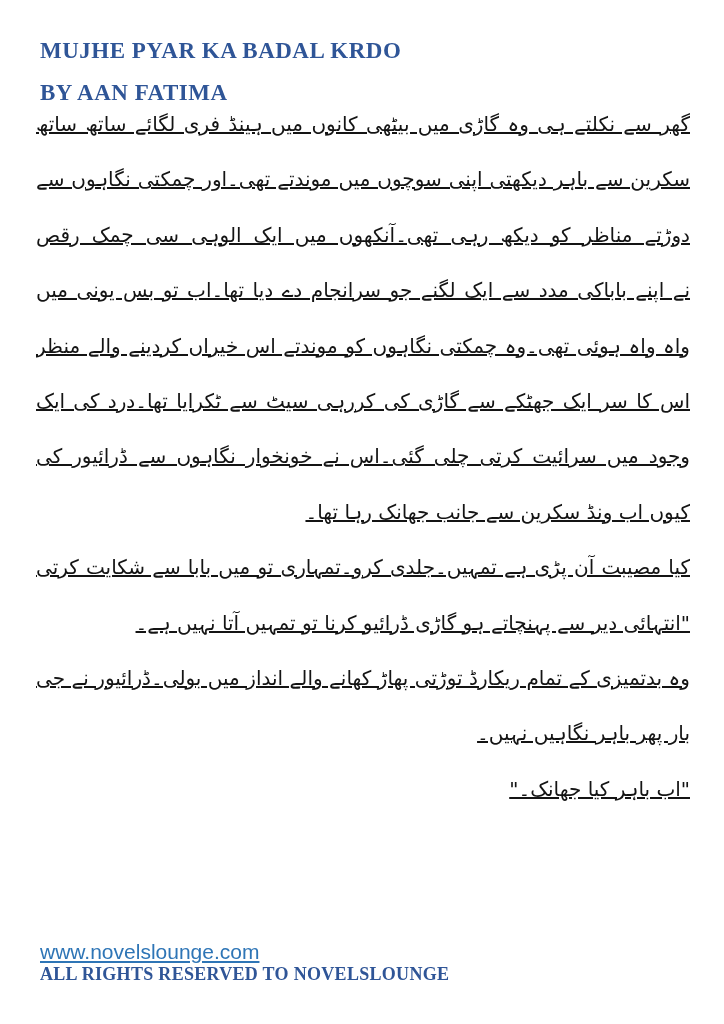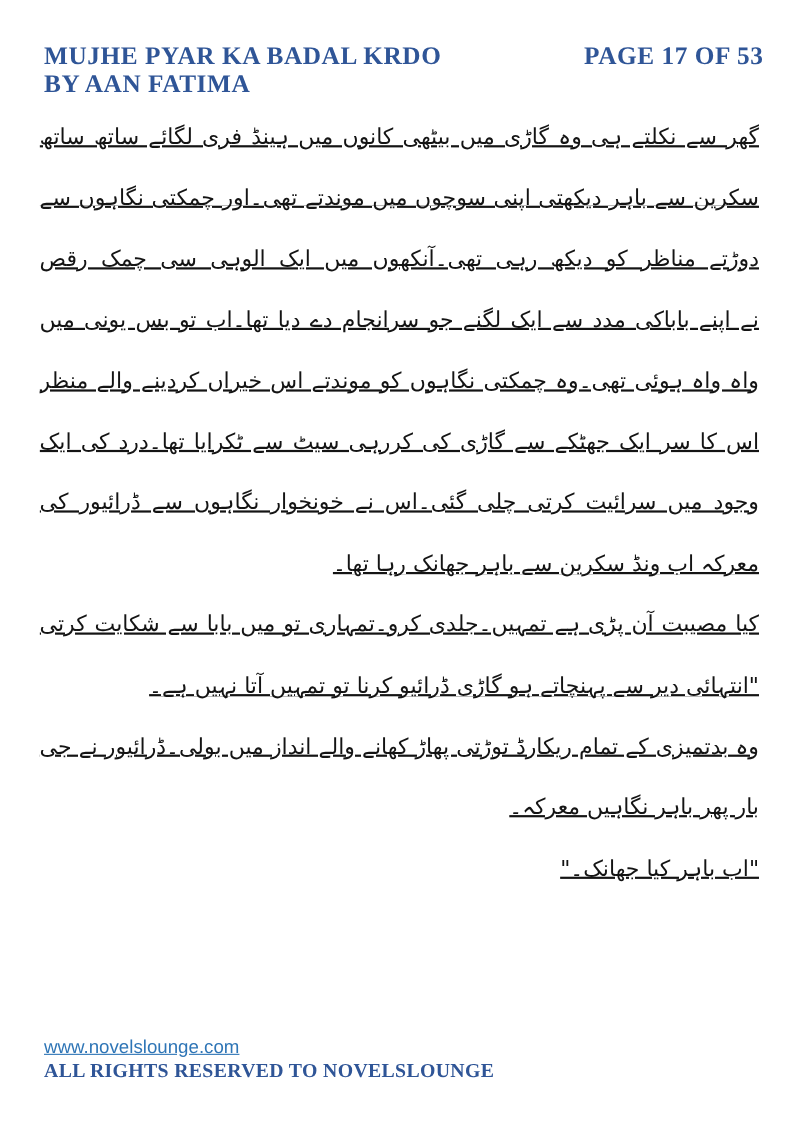--- a/index.html
+++ b/index.html
@@ -43,21 +43,21 @@
   }
   .page-number {
     font-size: 23px;
     line-height: 26px;
     text-align: right;
     white-space: nowrap;
   }
   .author-byline {
     font-size: 23px;
     line-height: 26px;
-    margin-top: 0px;
+    margin-top: 16px;
   }
 
   
   .body-text {
     position: absolute;
     left: 36px;
     right: 34px;
     top: 97px;
     direction: rtl;
     font-family: "DejaVu Sans", sans-serif;
@@ -81,21 +81,21 @@
   }
 
   
   .footer {
     position: absolute;
     left: 40px;
     top: 942px;
   }
   .website-link {
     font-family: "Liberation Sans", sans-serif;
-    font-size: 17px;
+    font-size: 21px;
     line-height: 20px;
     color: #2e75b6;
     text-decoration: underline;
     cursor: pointer;
     display: inline-block;
   }
   .copyright-notice {
     font-size: 18px;
     line-height: 20px;
     margin-top: 1px;
@@ -103,38 +103,37 @@
   }
 </style>
 </head>
 <body>
 
 <div class="page">
 
   <div class="header">
     <div class="header-row">
       <div class="engraved book-title">MUJHE PYAR KA BADAL KRDO</div>
-      <div class="engraved page-number">PAGE 17 OF 53</div>
     </div>
     <div class="engraved author-byline">BY AAN FATIMA</div>
   </div>
 
   <div class="body-text" dir="rtl">
     <div class="u-line jl">گھر سے نکلتے ہی وہ گاڑی میں بیٹھی کانوں میں ہینڈ فری لگائے ساتھ ساتھ گنگناتے ہوئے ونڈ</div>
     <div class="u-line jl">سکرین سے باہر دیکھتی اپنی سوچوں میں موندتے تھی۔اور چمکتی نگاہوں سے باہر بھاگتے</div>
     <div class="u-line jl">دوڑتے مناظر کو دیکھ رہی تھی۔آنکھوں میں ایک الوہی سی چمک رقص کررہی تھی آخر کو اس</div>
     <div class="u-line jl">نے اپنے باباکی مدد سے ایک لگنے جو سرانجام دے دیا تھا۔اب تو بس یونی میں اس کی ہی</div>
     <div class="u-line jl">واہ واہ ہوئی تھی۔وہ چمکتی نگاہوں کو موندتے اس خیراں کردینے والے منظر کو محسوس کررہی</div>
     <div class="u-line jl">اس کا سر ایک جھٹکے سے گاڑی کی کررہی سیٹ سے ٹکرایا تھا۔درد کی ایک شدید لہر اس کے</div>
     <div class="u-line jl">وجود میں سرائیت کرتی چلی گئی۔اس نے خونخوار نگاہوں سے ڈرائیور کی جانب دیکھا جو ناجانے</div>
-    <div class="u-line rl">معرکہ اب ونڈ سکرین سے باہر جھانک رہا تھا۔</div>
+    <div class="u-line rl">کیوں اب ونڈ سکرین سے جانب جھانک رہا تھا۔</div>
     <div class="u-line jl">کیا مصیبت آن پڑی ہے تمہیں۔جلدی کرو۔تمہاری تو میں بابا سے شکایت کرتی ہوں یونی"</div>
     <div class="u-line rl">"انتہائی دیر سے پہنچاتے ہو گاڑی ڈرائیو کرنا تو تمہیں آتا نہیں ہے۔</div>
     <div class="u-line jl">وہ بدتمیزی کے تمام ریکارڈ توڑتی پھاڑ کھانے والے انداز میں بولی۔ڈرائیور نے جی میڈیم کہتے ایک</div>
-    <div class="u-line rl">بار پھر باہر نگاہیں معرکہ۔</div>
+    <div class="u-line rl">بار پھر باہر نگاہیں نہیں۔</div>
     <div class="u-line rl">"اب باہر کیا جھانک۔"</div>
   </div>
 
   <div class="footer">
     <a class="website-link">www.novelslounge.com</a>
     <div class="engraved copyright-notice">ALL RIGHTS RESERVED TO NOVELSLOUNGE</div>
   </div>
 
 </div>
 

